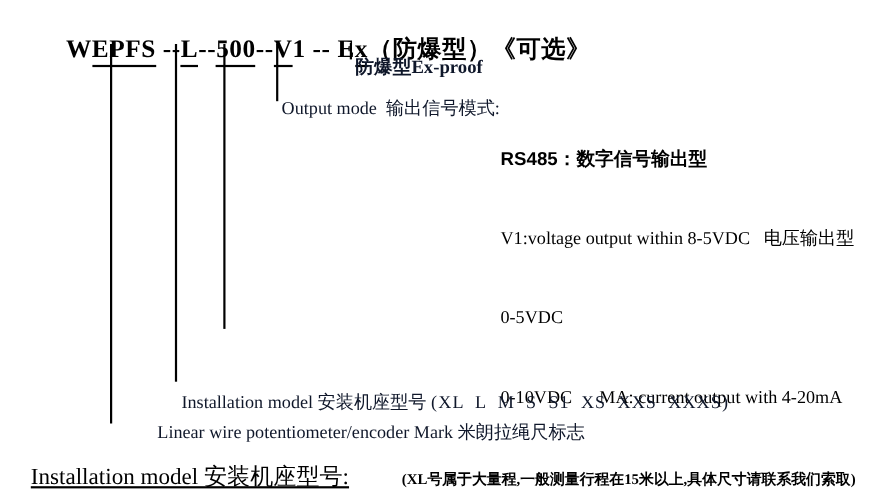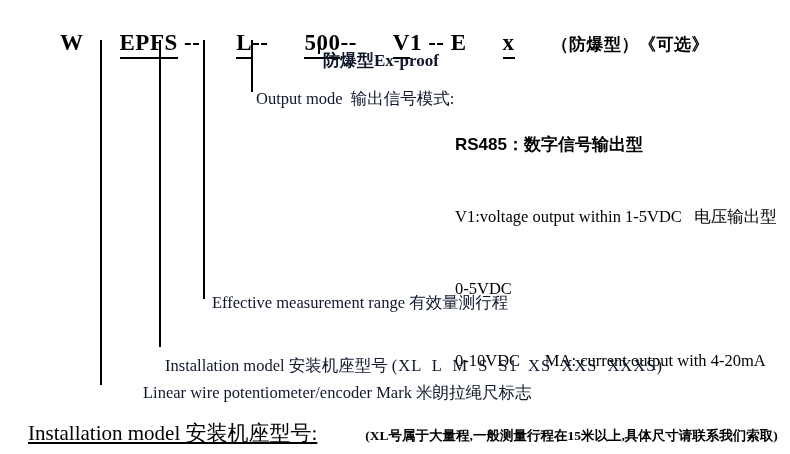--- a/index.html
+++ b/index.html
@@ -19,26 +19,24 @@
     top: 4px;
     font-size: 23px;
     font-weight: bold;
     white-space: pre;
     letter-spacing: 0.5px;
   }
   .title .seg { display: inline-block; }
   .title .u {
     border-bottom: 2px solid #000;
     padding-bottom: 1px;
-    margin-left: 36px;
   }
   .title .suffix {
-    font-size: 17px;
+    font-size: 22px;
     font-weight: bold;
-    margin-left: 37px;
   }
   .vline {
     position: absolute;
     width: 2px;
     background: #000;
   }
   .label {
     position: absolute;
     font-size: 16.5px;
     white-space: pre;
@@ -95,27 +93,26 @@
   <div class="vline" style="left:203px; top:40px; height:259px;"></div>
   <div class="vline" style="left:251px; top:40px; height:52px;"></div>
   <div class="vline" style="left:318px; top:39px; height:15px;"></div>
 
   <div class="label bold-cjk" style="left:323px; top:49px;">防爆型Ex-proof</div>
 
   <div class="label" style="left:256px; top:88px;">Output mode  输出信号模式:</div>
 
   <div class="options">
     <div class="opt-bold">RS485：数字信号输出型</div>
-    <div>V1:voltage output within 1-5VDC   电压输出型</div>
+    <div>V1:voltage output within 8-5VDC   电压输出型</div>
     <div>0-5VDC</div>
     <div>0-10VDC      MA: current output with 4-20mA</div>
     
   </div>
 
-  <div class="label" style="left:212px; top:292px;">Effective measurement range 有效量测行程</div>
 
   <div class="label" style="left:165px; top:339px;margin-top:16px;"><span>Installation model 安装机座型号 </span><span class="sizes">(XL L M S S1 XS XXS XXXS)</span></div>
 
   <div class="label" style="left:143px; top:382px;">Linear wire potentiometer/encoder Mark 米朗拉绳尺标志</div>
 
   <div class="footer"><span class="footer-title">Installation model 安装机座型号:</span><span class="footer-note">(XL号属于大量程,一般测量行程在15米以上,具体尺寸请联系我们索取)</span></div>
 
 </div>
 
 </body></html>

